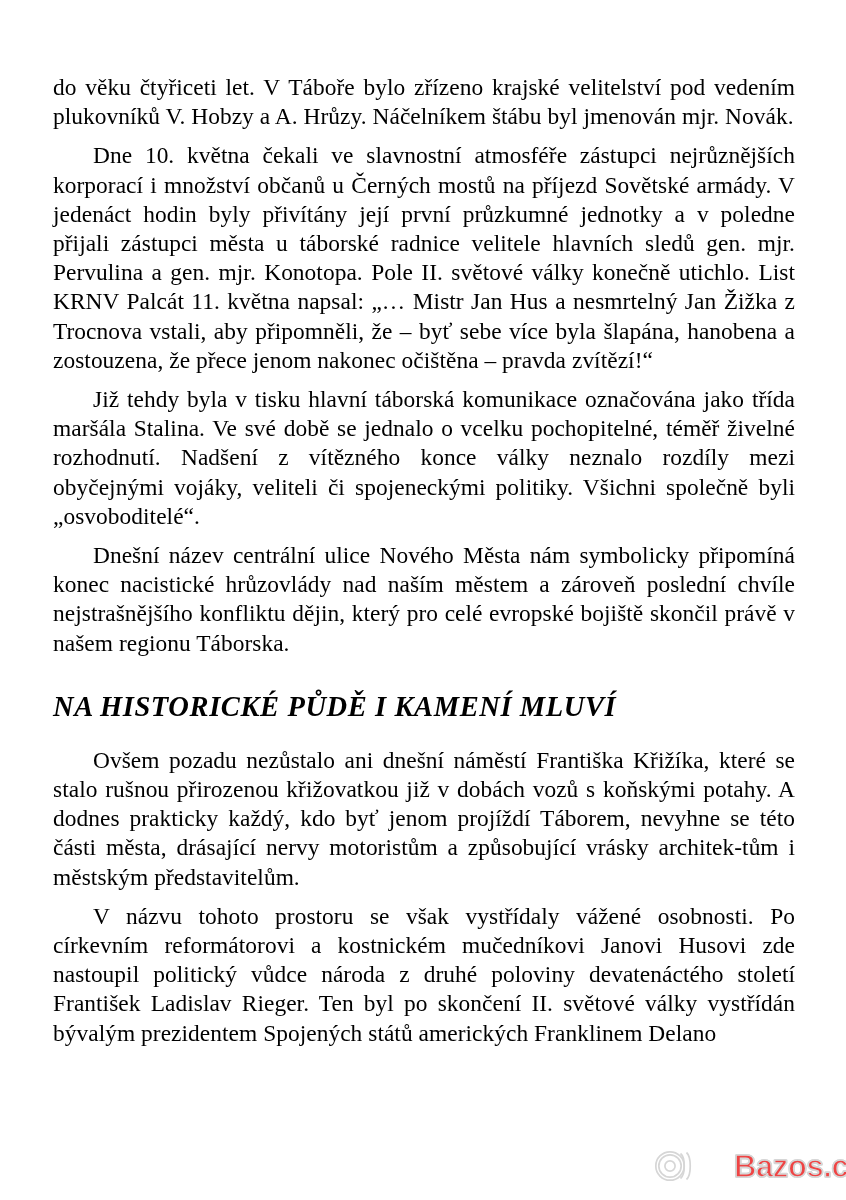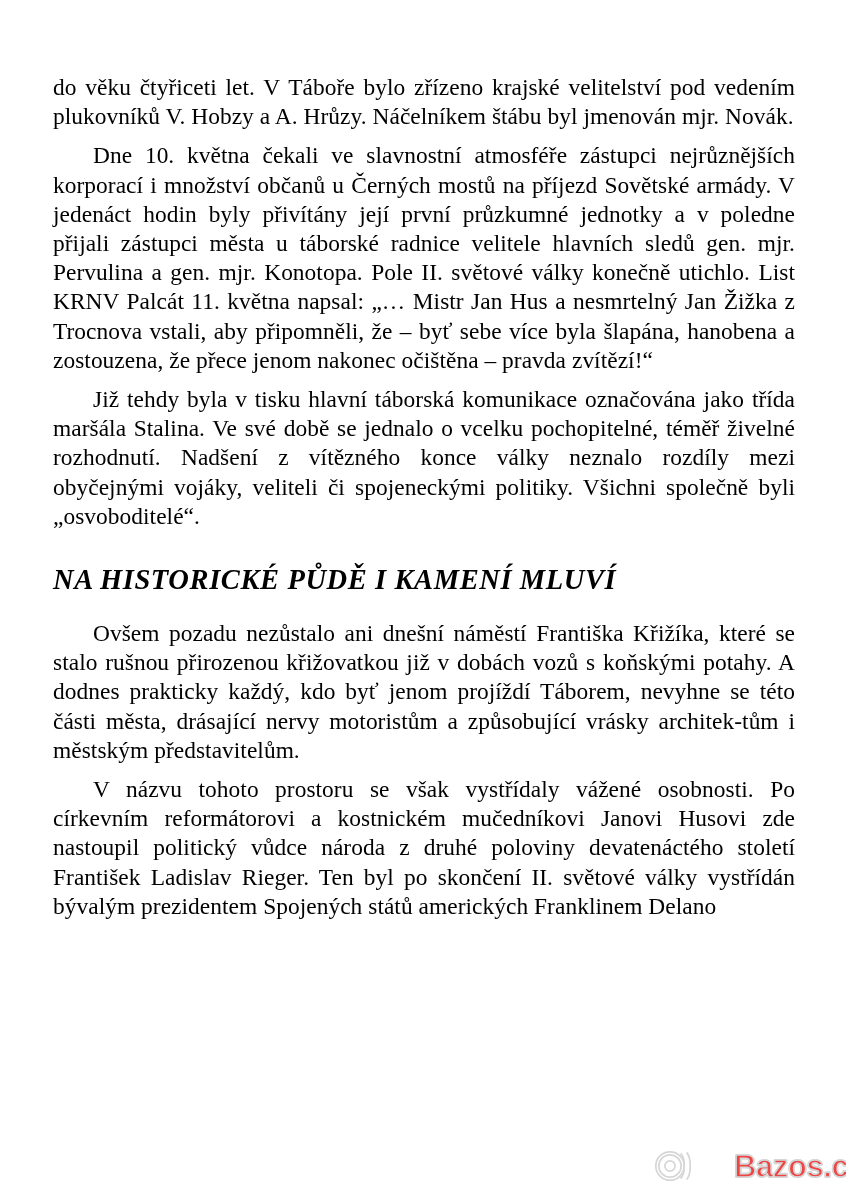--- a/index.html
+++ b/index.html
@@ -117,20 +117,21 @@
 <div class="page">
 
   <div class="text-column">
 
     <p class="para no-indent">do věku čtyřiceti let. V Táboře bylo zřízeno krajské velitelství pod vedením plukovníků V. Hobzy a A. Hrůzy. Náčelníkem štábu byl jmenován mjr. Novák.</p>
 
     <p class="para">Dne 10. května čekali ve slavnostní atmosféře zástupci nejrůznějších korporací i množství občanů u Černých mostů na příjezd Sovětské armády. V jedenáct hodin byly přivítány její první průzkumné jednotky a v poledne přijali zástupci města u táborské radnice velitele hlavních sledů gen. mjr. Pervulina a gen. mjr. Konotopa. Pole II. světové války konečně utichlo. List KRNV Palcát 11. května napsal: „… Mistr Jan Hus a nesmrtelný Jan Žižka z Trocnova vstali, aby připomněli, že – byť sebe více byla šlapána, hanobena a zostouzena, že přece jenom nakonec očištěna – pravda zvítězí!“</p>
 
     <p class="para">Již tehdy byla v tisku hlavní táborská komunikace označována jako třída maršála Stalina. Ve své době se jednalo o vcelku pochopitelné, téměř živelné rozhodnutí. Nadšení z vítězného konce války neznalo rozdíly mezi obyčejnými vojáky, veliteli či spojeneckými politiky. Všichni společně byli „osvoboditelé“.</p>
 
+    <p class="para">Dnešní název centrální ulice Nového Města nám symbolicky připomíná konec nacistické hrůzovlády nad naším městem a zároveň poslední chvíle nejstrašnějšího konfliktu dějin, který pro celé evropské bojiště skončil právě v našem regionu Táborska.</p>
 
     <div class="heading-block">
       <h1 class="section-heading">NA HISTORICKÉ PŮDĚ I KAMENÍ MLUVÍ</h1>
     </div>
 
 
     <p class="para">Ovšem pozadu nezůstalo ani dnešní náměstí Františka Křižíka, které se stalo rušnou přirozenou křižovatkou již v dobách vozů s koňskými potahy. A dodnes prakticky každý, kdo byť jenom projíždí Táborem, nevyhne se této části města, drásající nervy motoristům a způsobující vrásky architek-tům i městským představitelům.</p>
 
     <p class="para">V názvu tohoto prostoru se však vystřídaly vážené osobnosti. Po církevním reformátorovi a kostnickém mučedníkovi Janovi Husovi zde nastoupil politický vůdce národa z druhé poloviny devatenáctého století František Ladislav Rieger. Ten byl po skončení II. světové války vystřídán bývalým prezidentem Spojených států amerických Franklinem Delano</p>
 

